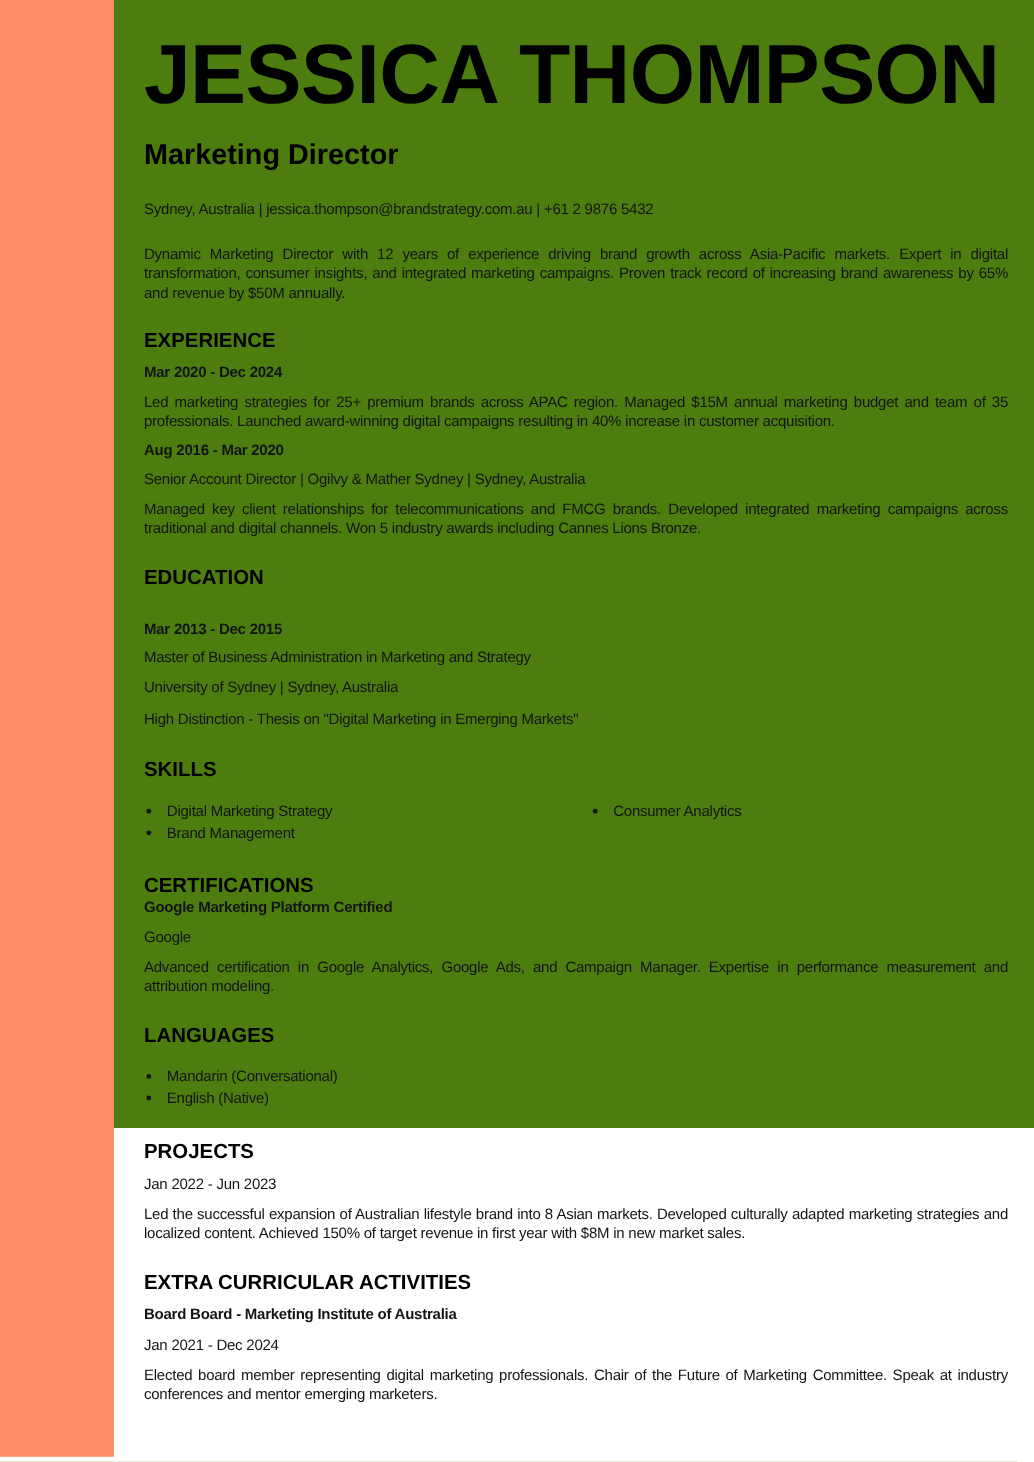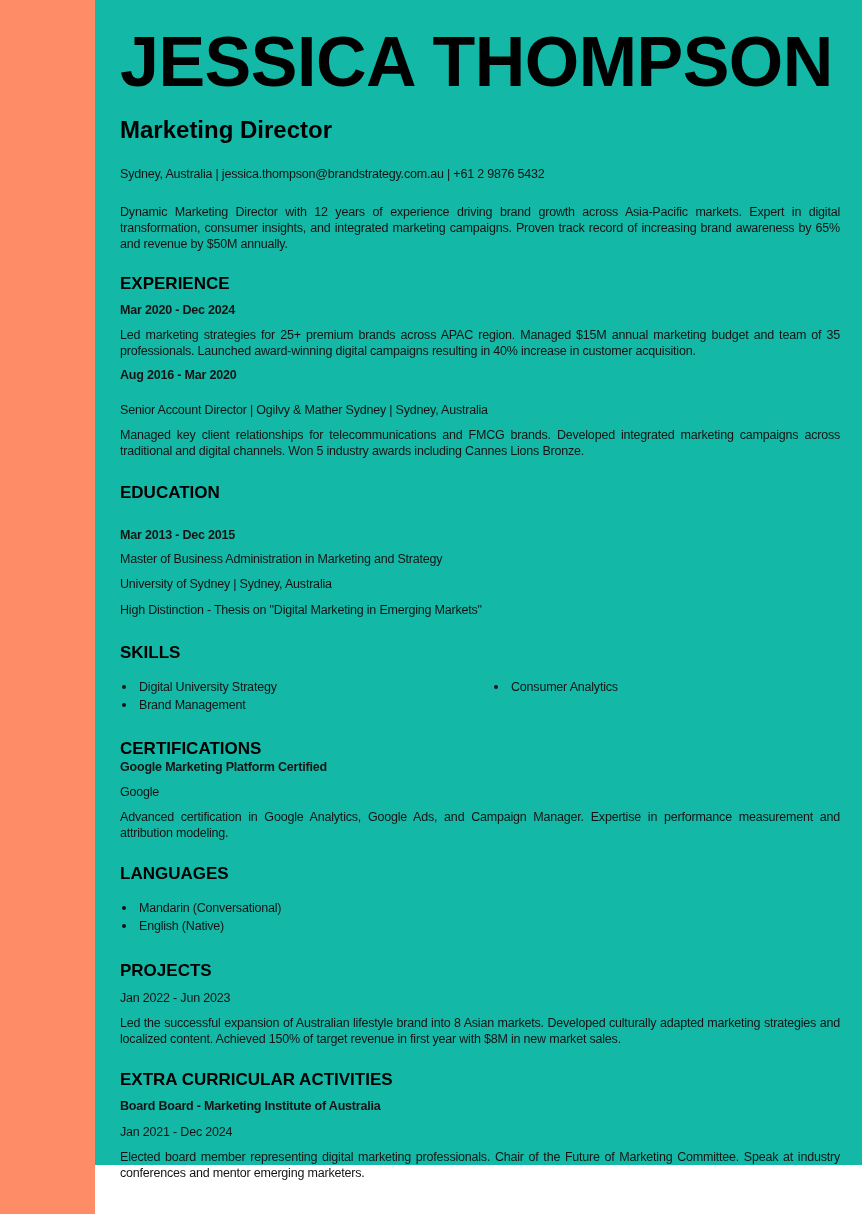--- a/index.html
+++ b/index.html
@@ -5,21 +5,21 @@
   * { margin: 0; padding: 0; box-sizing: border-box; }
   html, body { background: #ffffff; }
   body {
     width: 862px;
     height: 1218px;
     position: relative;
     font-family: "Liberation Sans", "DejaVu Sans", sans-serif;
     color: #141414;
     overflow: hidden;
   }
-  .page { width: 862px; height: 1165px; position: relative; background: #14b8a6; }
+  .page { width: 862px; height: 940px; position: relative; background: #4d7c0f; }
   .sidebar {
     position: absolute;
     left: 0; top: 0;
     width: 95px;
     height: 1214px;
     background: #FD8C67; 
   }
   .content {
     margin-left: 120px;
     width: 720px;
@@ -91,33 +91,33 @@
 
     <h1 class="name">JESSICA THOMPSON</h1>
     <h2 class="job-title" style="margin-top:20px">Marketing Director</h2>
     <p class="line" style="margin-top:23px">Sydney, Australia | jessica.thompson@brandstrategy.com.au | +61 2 9876 5432</p>
     <p class="para" style="margin-top:22px">Dynamic Marketing Director with 12 years of experience driving brand growth across Asia-Pacific markets. Expert in digital transformation, consumer insights, and integrated marketing campaigns. Proven track record of increasing brand awareness by 65% and revenue by $50M annually.</p>
 
     <h3 class="sec-heading" style="margin-top:21px">EXPERIENCE</h3>
     <p class="line bold" style="margin-top:8px">Mar 2020 - Dec 2024</p>
     <p class="para" style="margin-top:9px">Led marketing strategies for 25+ premium brands across APAC region. Managed $15M annual marketing budget and team of 35 professionals. Launched award-winning digital campaigns resulting in 40% increase in customer acquisition.</p>
     <p class="line bold" style="margin-top:8px">Aug 2016 - Mar 2020</p>
-    <p class="line" style="margin-top:19px">Senior Account Director | Ogilvy &amp; Mather Sydney | Sydney, Australia</p>
+    <p class="line" style="margin-top:8px">Senior Account Director | Ogilvy &amp; Mather Sydney | Sydney, Australia</p>
     <p class="para" style="margin-top:9px">Managed key client relationships for telecommunications and FMCG brands. Developed integrated marketing campaigns across traditional and digital channels. Won 5 industry awards including Cannes Lions Bronze.</p>
 
     <h3 class="sec-heading" style="margin-top:23px">EDUCATION</h3>
     <p class="line bold" style="margin-top:24px">Mar 2013 - Dec 2015</p>
     <p class="line" style="margin-top:8px">Master of Business Administration in Marketing and Strategy</p>
     <p class="line" style="margin-top:9px">University of Sydney | Sydney, Australia</p>
     <p class="line" style="margin-top:10px">High Distinction - Thesis on "Digital Marketing in Emerging Markets"</p>
 
     <h3 class="sec-heading" style="margin-top:24px">SKILLS</h3>
     <div class="two-col" style="margin-top:15px">
       <ul class="bullet-list">
-        <li><span class="dot"></span><span>Digital University Strategy</span></li>
+        <li><span class="dot"></span><span>Digital Marketing Strategy</span></li>
         <li><span class="dot"></span><span>Brand Management</span></li>
       </ul>
       <ul class="bullet-list">
         <li><span class="dot"></span><span>Consumer Analytics</span></li>
       </ul>
     </div>
 
     <h3 class="sec-heading" style="margin-top:24px">CERTIFICATIONS</h3>
     <p class="line bold" style="">Google Marketing Platform Certified</p>
     <p class="line" style="margin-top:9px">Google</p>

